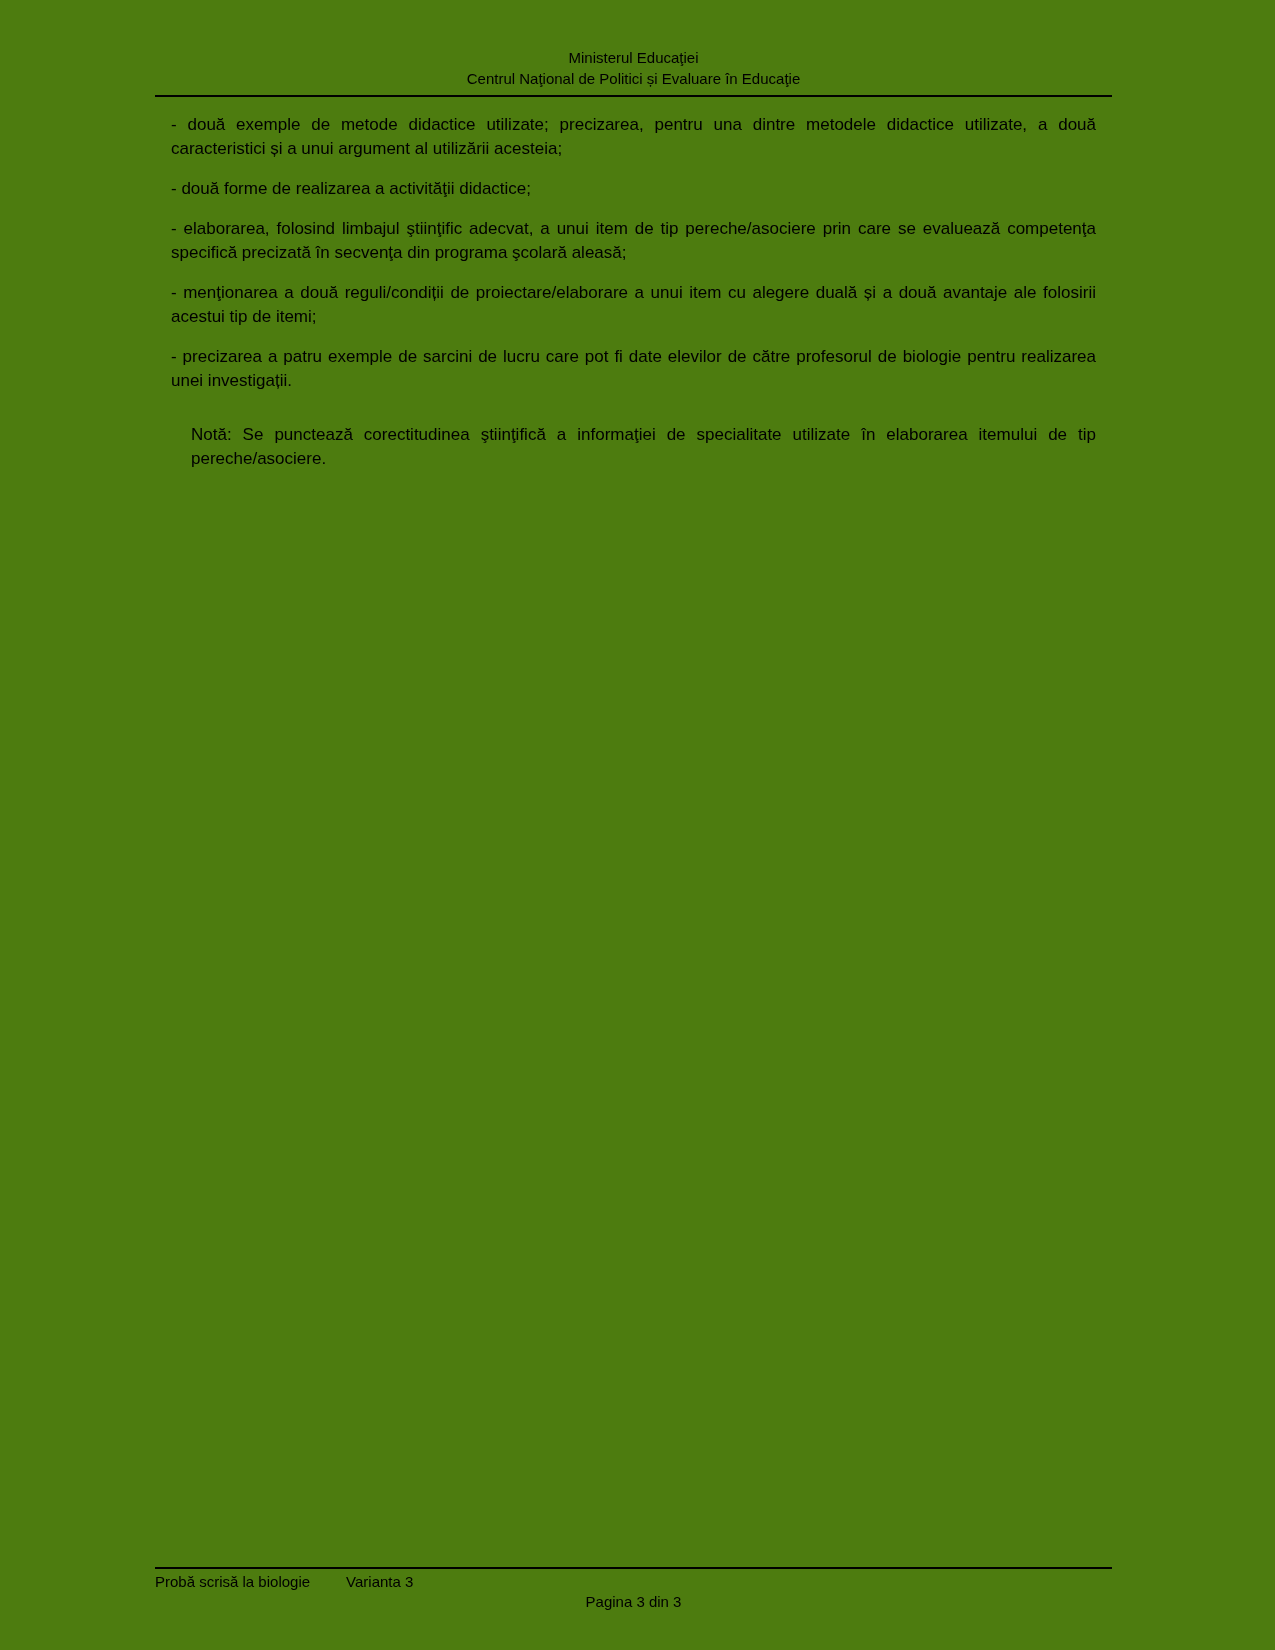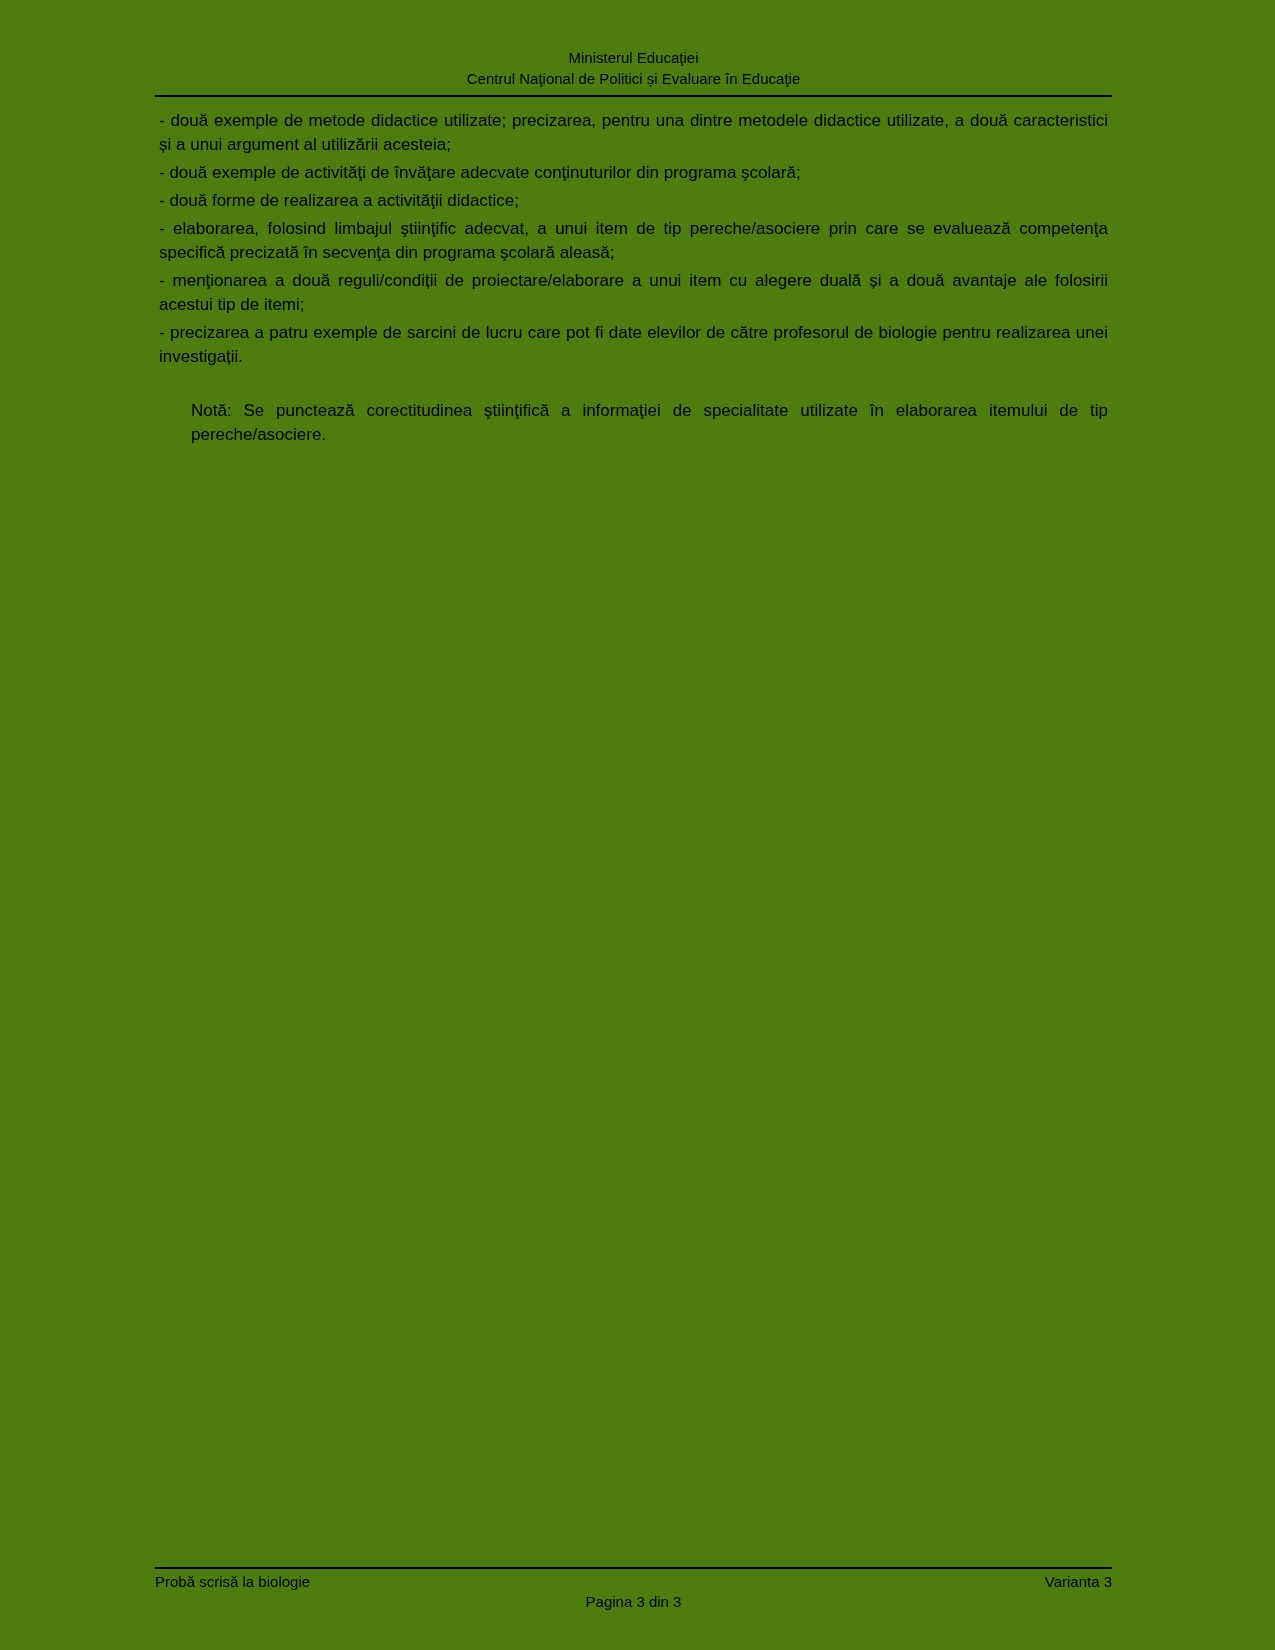--- a/index.html
+++ b/index.html
@@ -30,21 +30,21 @@
     border: none;
     border-top: 2px solid #000000;
     margin: 6px 0 0 0;
   }
   .doc-body {
     margin-top: 12px;
     font-size: 17px;
     line-height: 24px;
   }
   .doc-body p {
-    margin: 4px;
+    margin: 16px;
     text-align: justify;
   }
   .note {
     margin-top: 30px !important;
     margin-left: 36px !important;
   }
   .note b {
     font-weight: normal;
   }
   .doc-footer {
@@ -55,42 +55,41 @@
     font-size: 15px;
     line-height: 20px;
   }
   .footer-rule {
     border: none;
     border-top: 2px solid #000000;
     margin: 0 0 3px 0;
   }
   .footer-row {
     display: flex;
-    justify-content: space-between;
+    gap: 36px;
   }
   .footer-page {
     text-align: center;
     margin-top: 0;
   }
 </style>
 </head>
 <body>
 
 <div class="sheet">
 
   <div class="content">
     <div class="doc-header">
       <div>Ministerul Educaţiei</div>
       <div>Centrul Naţional de Politici și Evaluare în Educaţie</div>
     </div>
     <hr class="header-rule">
 
     <div class="doc-body">
       <p>- două exemple de metode didactice utilizate; precizarea, pentru una dintre metodele didactice utilizate, a două caracteristici și a unui argument al utilizării acesteia;</p>
-      <p>- două exemple de activităţi de învăţare adecvate conţinuturilor din programa şcolară;</p>
       <p>- două forme de realizarea a activităţii didactice;</p>
       <p>- elaborarea, folosind limbajul ştiinţific adecvat, a unui item de tip pereche/asociere prin care se evaluează competenţa specifică precizată în secvenţa din programa şcolară aleasă;</p>
       <p>- menţionarea a două reguli/condiții de proiectare/elaborare a unui item cu alegere duală și a două avantaje ale folosirii acestui tip de itemi;</p>
       <p>- precizarea a patru exemple de sarcini de lucru care pot fi date elevilor de către profesorul de biologie pentru realizarea unei investigații.</p>
 
       <p class="note"><b>Notă</b><span>: Se punctează corectitudinea ştiinţifică a informaţiei de specialitate utilizate în elaborarea itemului de tip pereche/asociere.</span></p>
     </div>
   </div>
 
   <div class="doc-footer">

